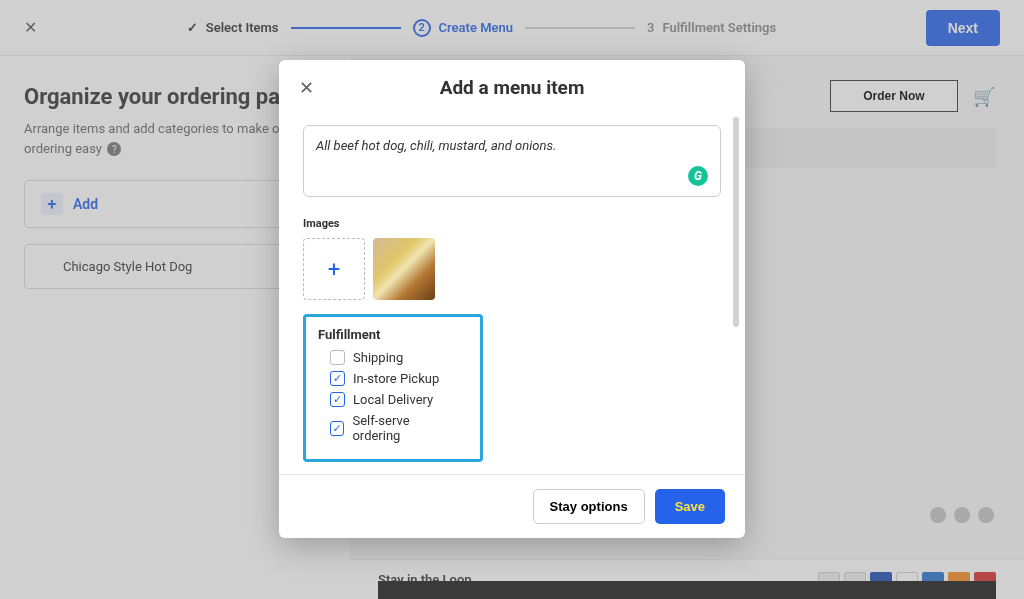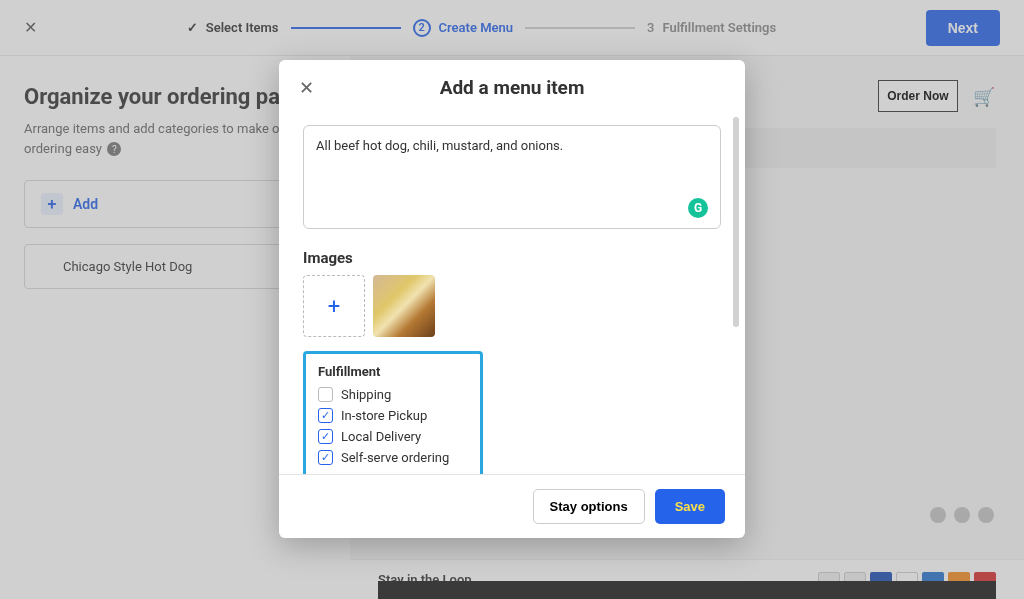--- a/index.html
+++ b/index.html
@@ -155,21 +155,21 @@
     .preview-header {
       display: flex;
       justify-content: flex-end;
       align-items: center;
       gap: 16px;
       margin-bottom: 16px;
     }
     .order-now-btn {
       border: 1px solid #333;
       background: #fff;
-      padding: 8px 8px;
+      padding: 8px 32px;
       font-size: 12px;
       font-weight: 700;
       cursor: pointer;
     }
     .cart-icon {
       font-size: 18px;
       color: #333;
     }
     .preview-placeholder {
       height: 40px;
@@ -269,42 +269,43 @@
       font-weight: 600;
       font-size: 13px;
       margin-bottom: 6px;
       height: 4px;
       overflow: hidden;
     }
     .desc-box {
       border: 1px solid #ccc;
       border-radius: 6px;
       padding: 12px;
-      height: 104px;
+      height: 72px;
       font-size: 13px;
       color: #333;
       position: relative;
+      font-style: italic;
     }
     .grammarly {
       position: absolute;
       right: 12px;
       bottom: 10px;
       width: 20px; height: 20px;
       background: #15c39a;
       border-radius: 50%;
       display: flex;
       align-items: center;
       justify-content: center;
       color: #fff;
       font-size: 12px;
       font-weight: 700;
     }
     .field-label {
       font-weight: 700;
-      font-size: 15px;
+      font-size: 11px;
       margin-top: 20px;
       margin-bottom: 8px;
     }
     .images-row {
       display: flex;
       gap: 8px;
     }
     .img-add {
       width: 62px; height: 62px;
       border: 1px dashed #bbb;
@@ -330,21 +331,21 @@
     }
     .fulfillment-box .lbl {
       font-weight: 700;
       font-size: 13px;
       margin-bottom: 8px;
     }
     .chk-row {
       display: flex;
       align-items: center;
       gap: 8px;
-      margin: 6px 0;
+      margin: 6px 12px;
       font-size: 13px;
     }
     .chk {
       width: 15px; height: 15px;
       border: 1.5px solid #bbb;
       border-radius: 3px;
       display: flex;
       align-items: center;
       justify-content: center;
       background: #fff;

